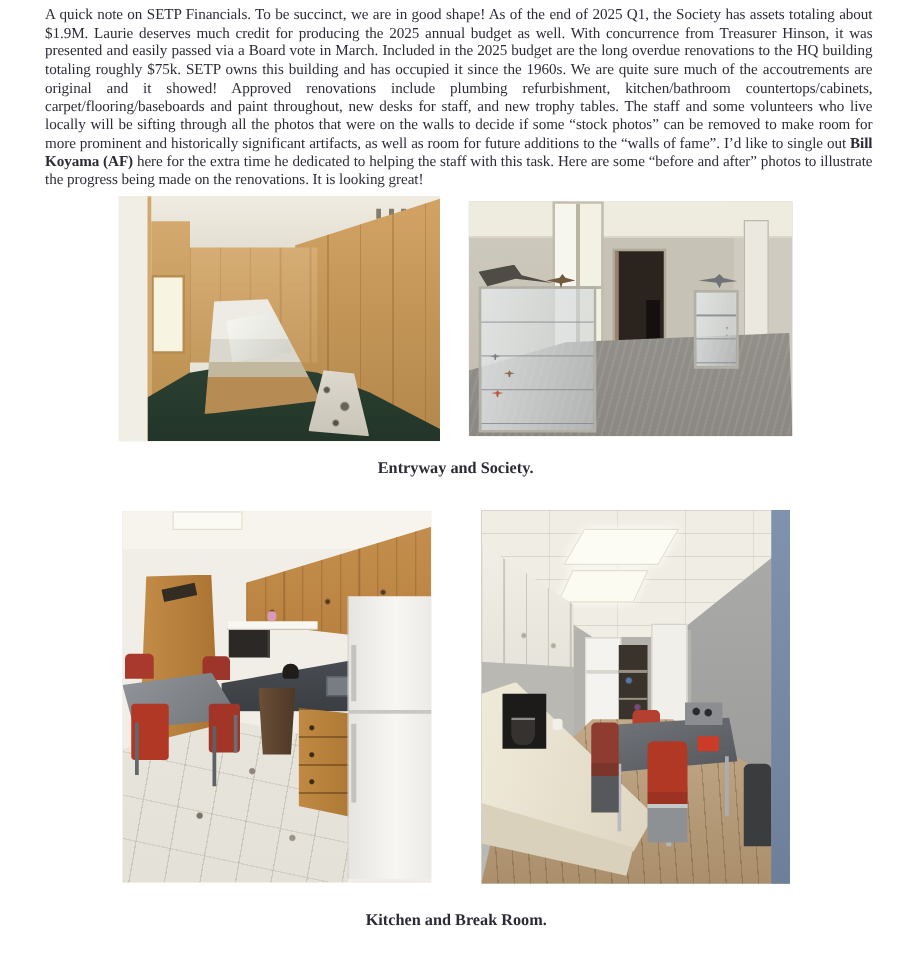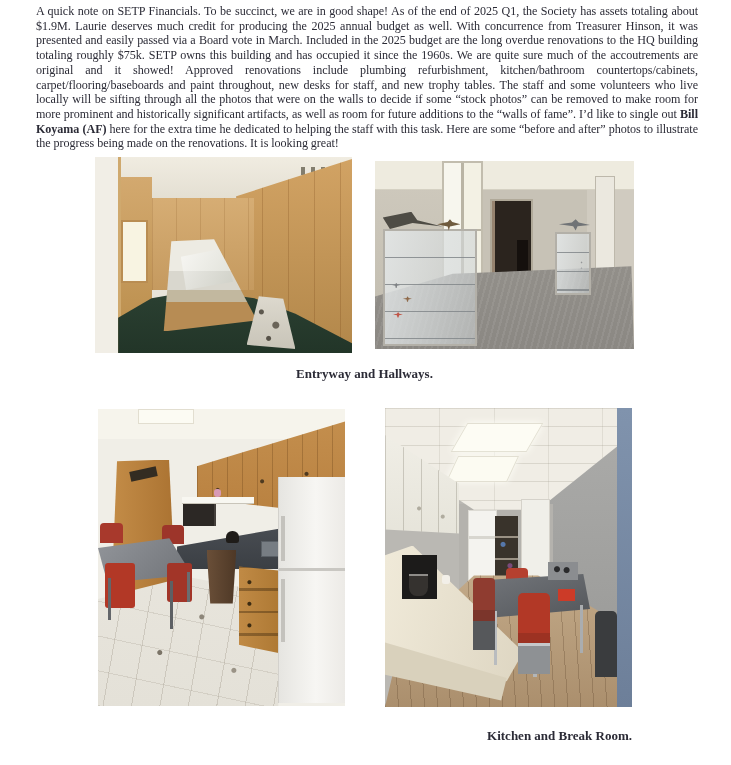--- a/index.html
+++ b/index.html
@@ -13,21 +13,21 @@
     text-align:justify;color:var(--c-text,#2b2b36);
   }
   .article b{font-weight:bold;}
 
   
   .row{display:flex;align-items:flex-start;}
   .row1{margin-top:6px;padding-left:95px;gap:23px;}
   .row2{margin-top:27px;padding-left:98px;gap:40px;}
   .caption{font-weight:bold;font-size:13px;color:var(--c-text,#2b2b36);text-align:center;}
   .cap1{width:539px;margin:13px 0 0 95px;}
-  .cap2{width:534px;margin:21px 0 0 98px;text-align:right;}
+  .cap2{width:534px;margin:21px 0 0 98px;}
 
   .photo{position:relative;overflow:hidden;background:#e8e4da;flex:none;}
   .photo .layer, .photo .sub{position:absolute;}
   #photo1{width:257px;height:196px;}
   #photo2{width:259px;height:188px;margin-top:4px;}
   #photo3{width:247px;height:297px;}
   #photo4{width:247px;height:299px;margin-top:-1px;}
 
   
   .p1-ceiling{left:0;top:0;width:100%;height:26%;background:linear-gradient(180deg,#f0ece1,#e1dccf);}
@@ -270,21 +270,21 @@
       <div class="layer p2-plane-top"></div>
       <div class="layer p2-plane-top2"></div>
       <div class="layer p2-case-right">
         <div class="sub mini-plane p2-mp4"></div>
         <div class="sub mini-plane p2-mp5"></div>
       </div>
       <div class="layer p2-plane-topR"></div>
     </div>
   </div>
 
-  <div class="caption cap1">Entryway and Hallways.</div>
+  <div class="caption cap1">Entryway and Society.</div>
 
   <div class="row row2">
 
     <div class="photo" id="photo3">
       <div class="layer p3-wall"></div>
       <div class="layer p3-ceiling"></div>
       <div class="layer p3-ceil-light"></div>
       <div class="layer p3-cabinets"></div>
       <div class="layer p3-door">
         <div class="sub p3-door-closer"></div>

